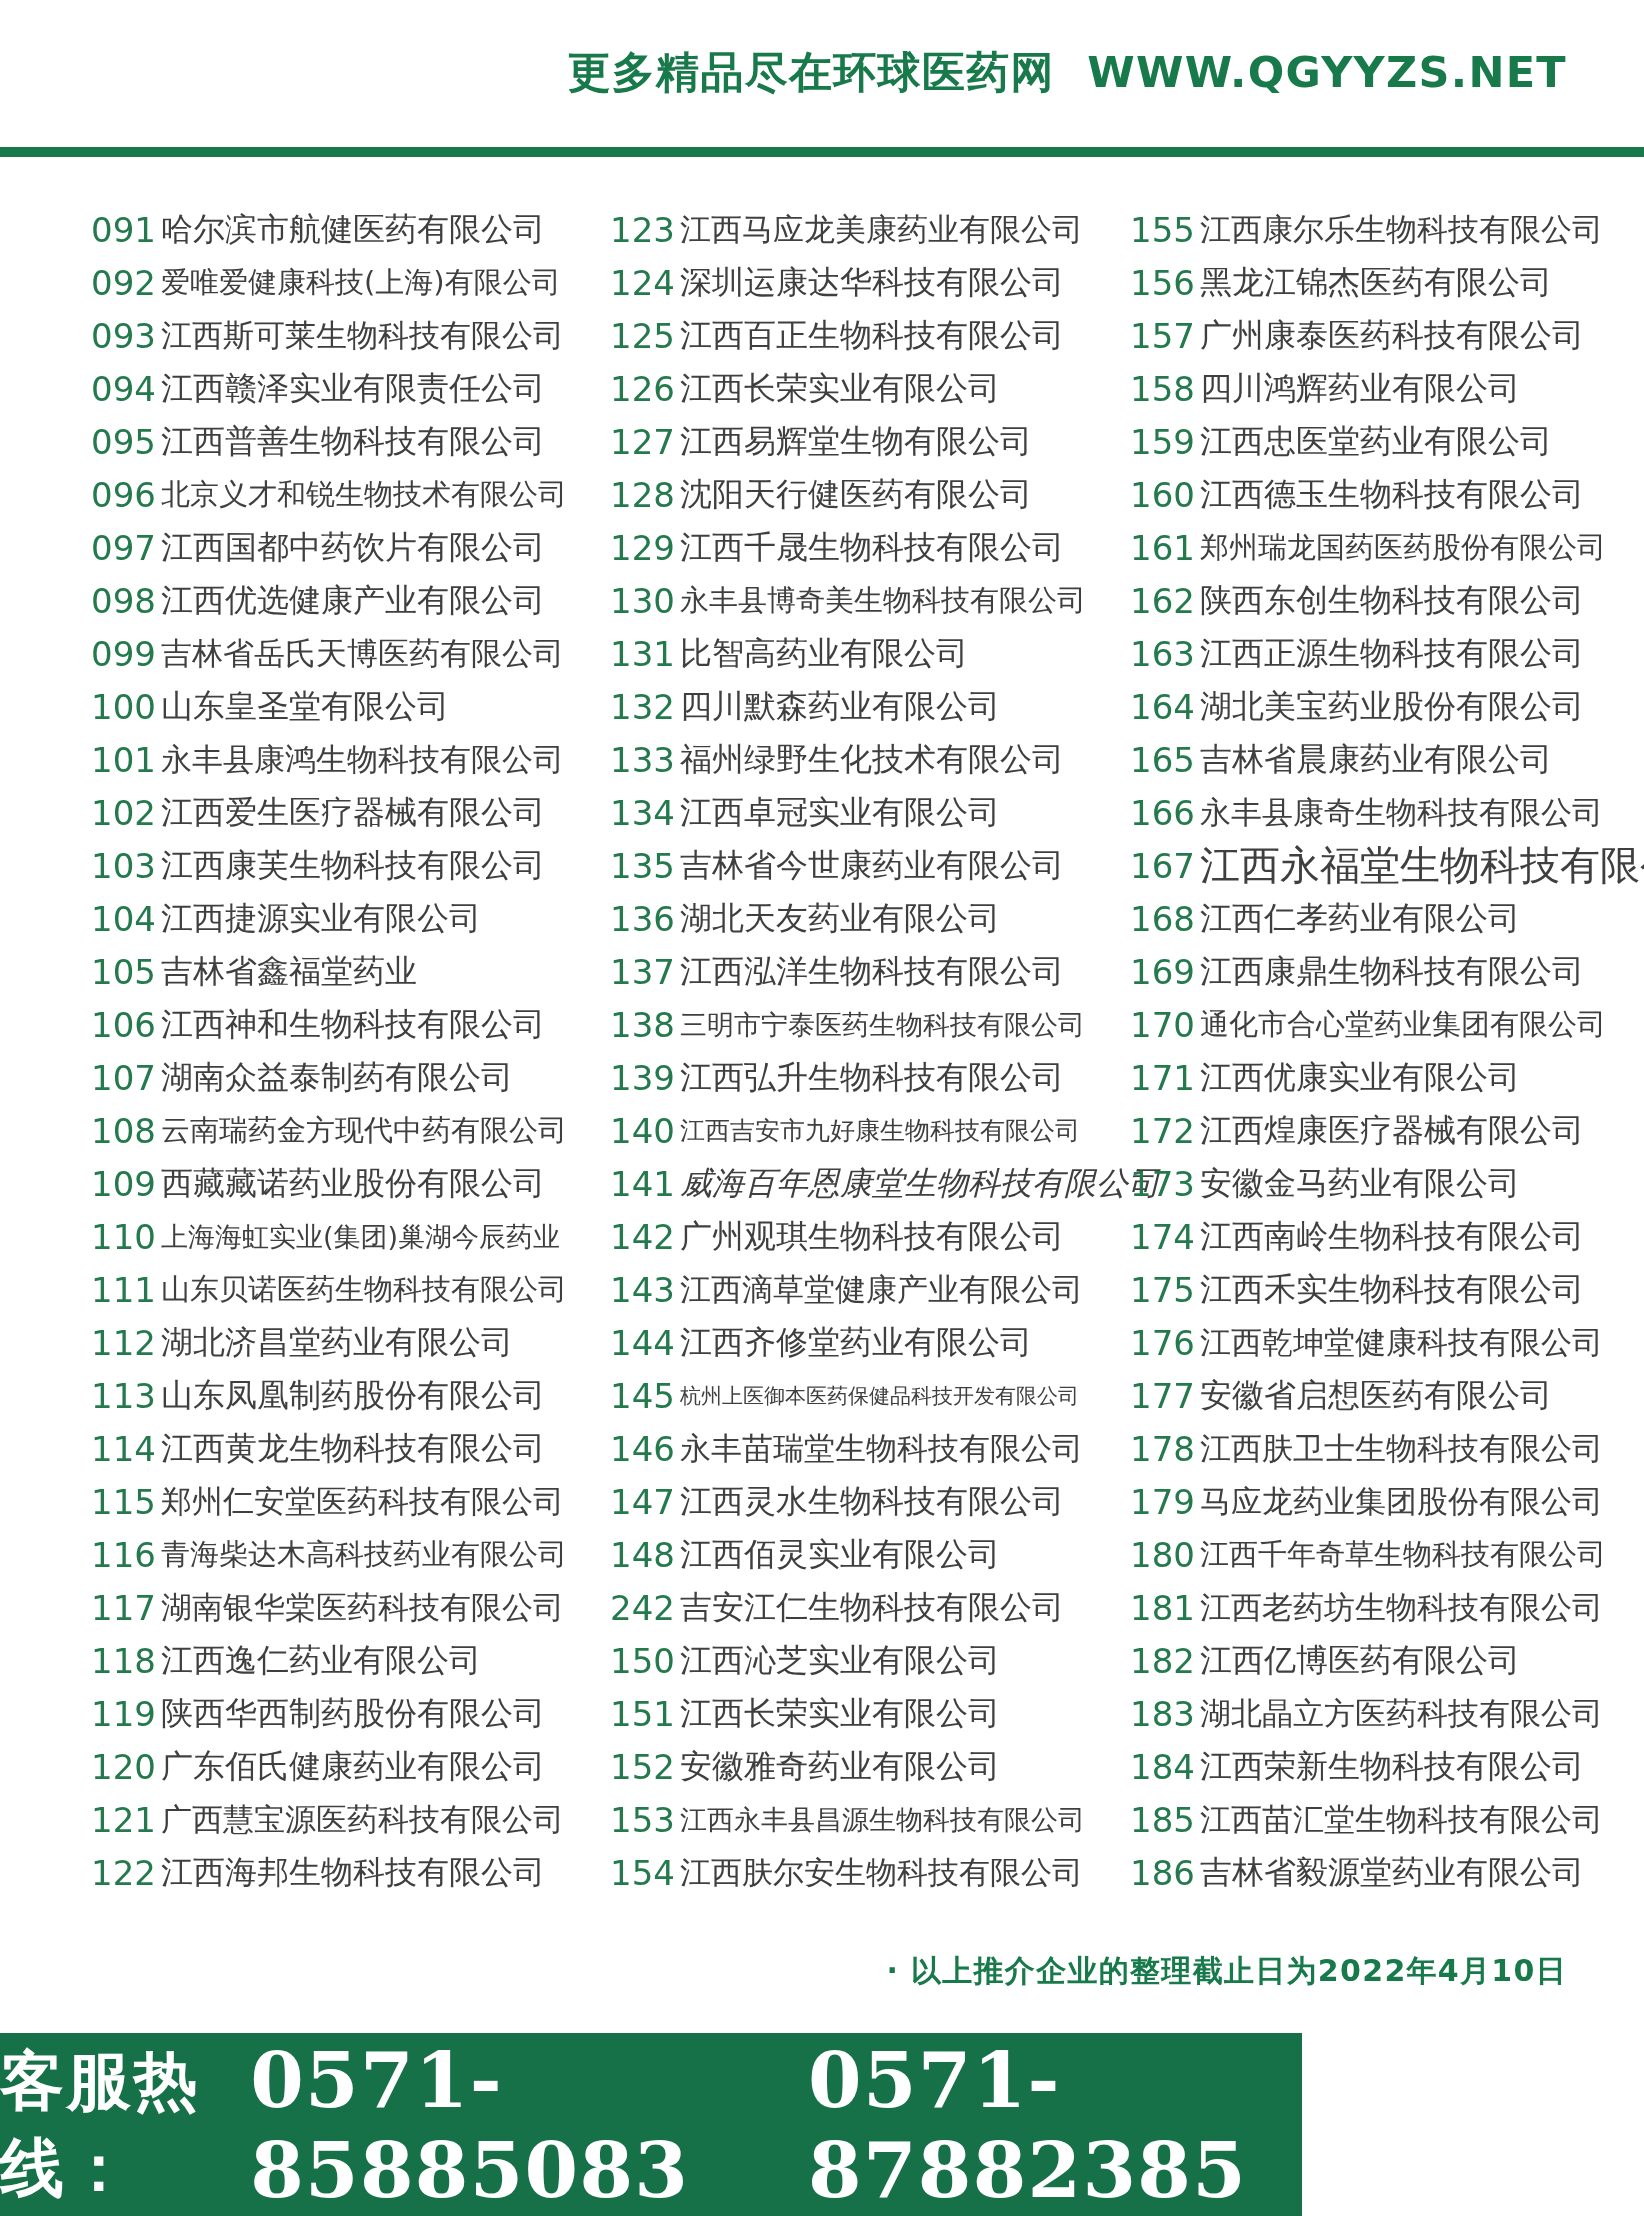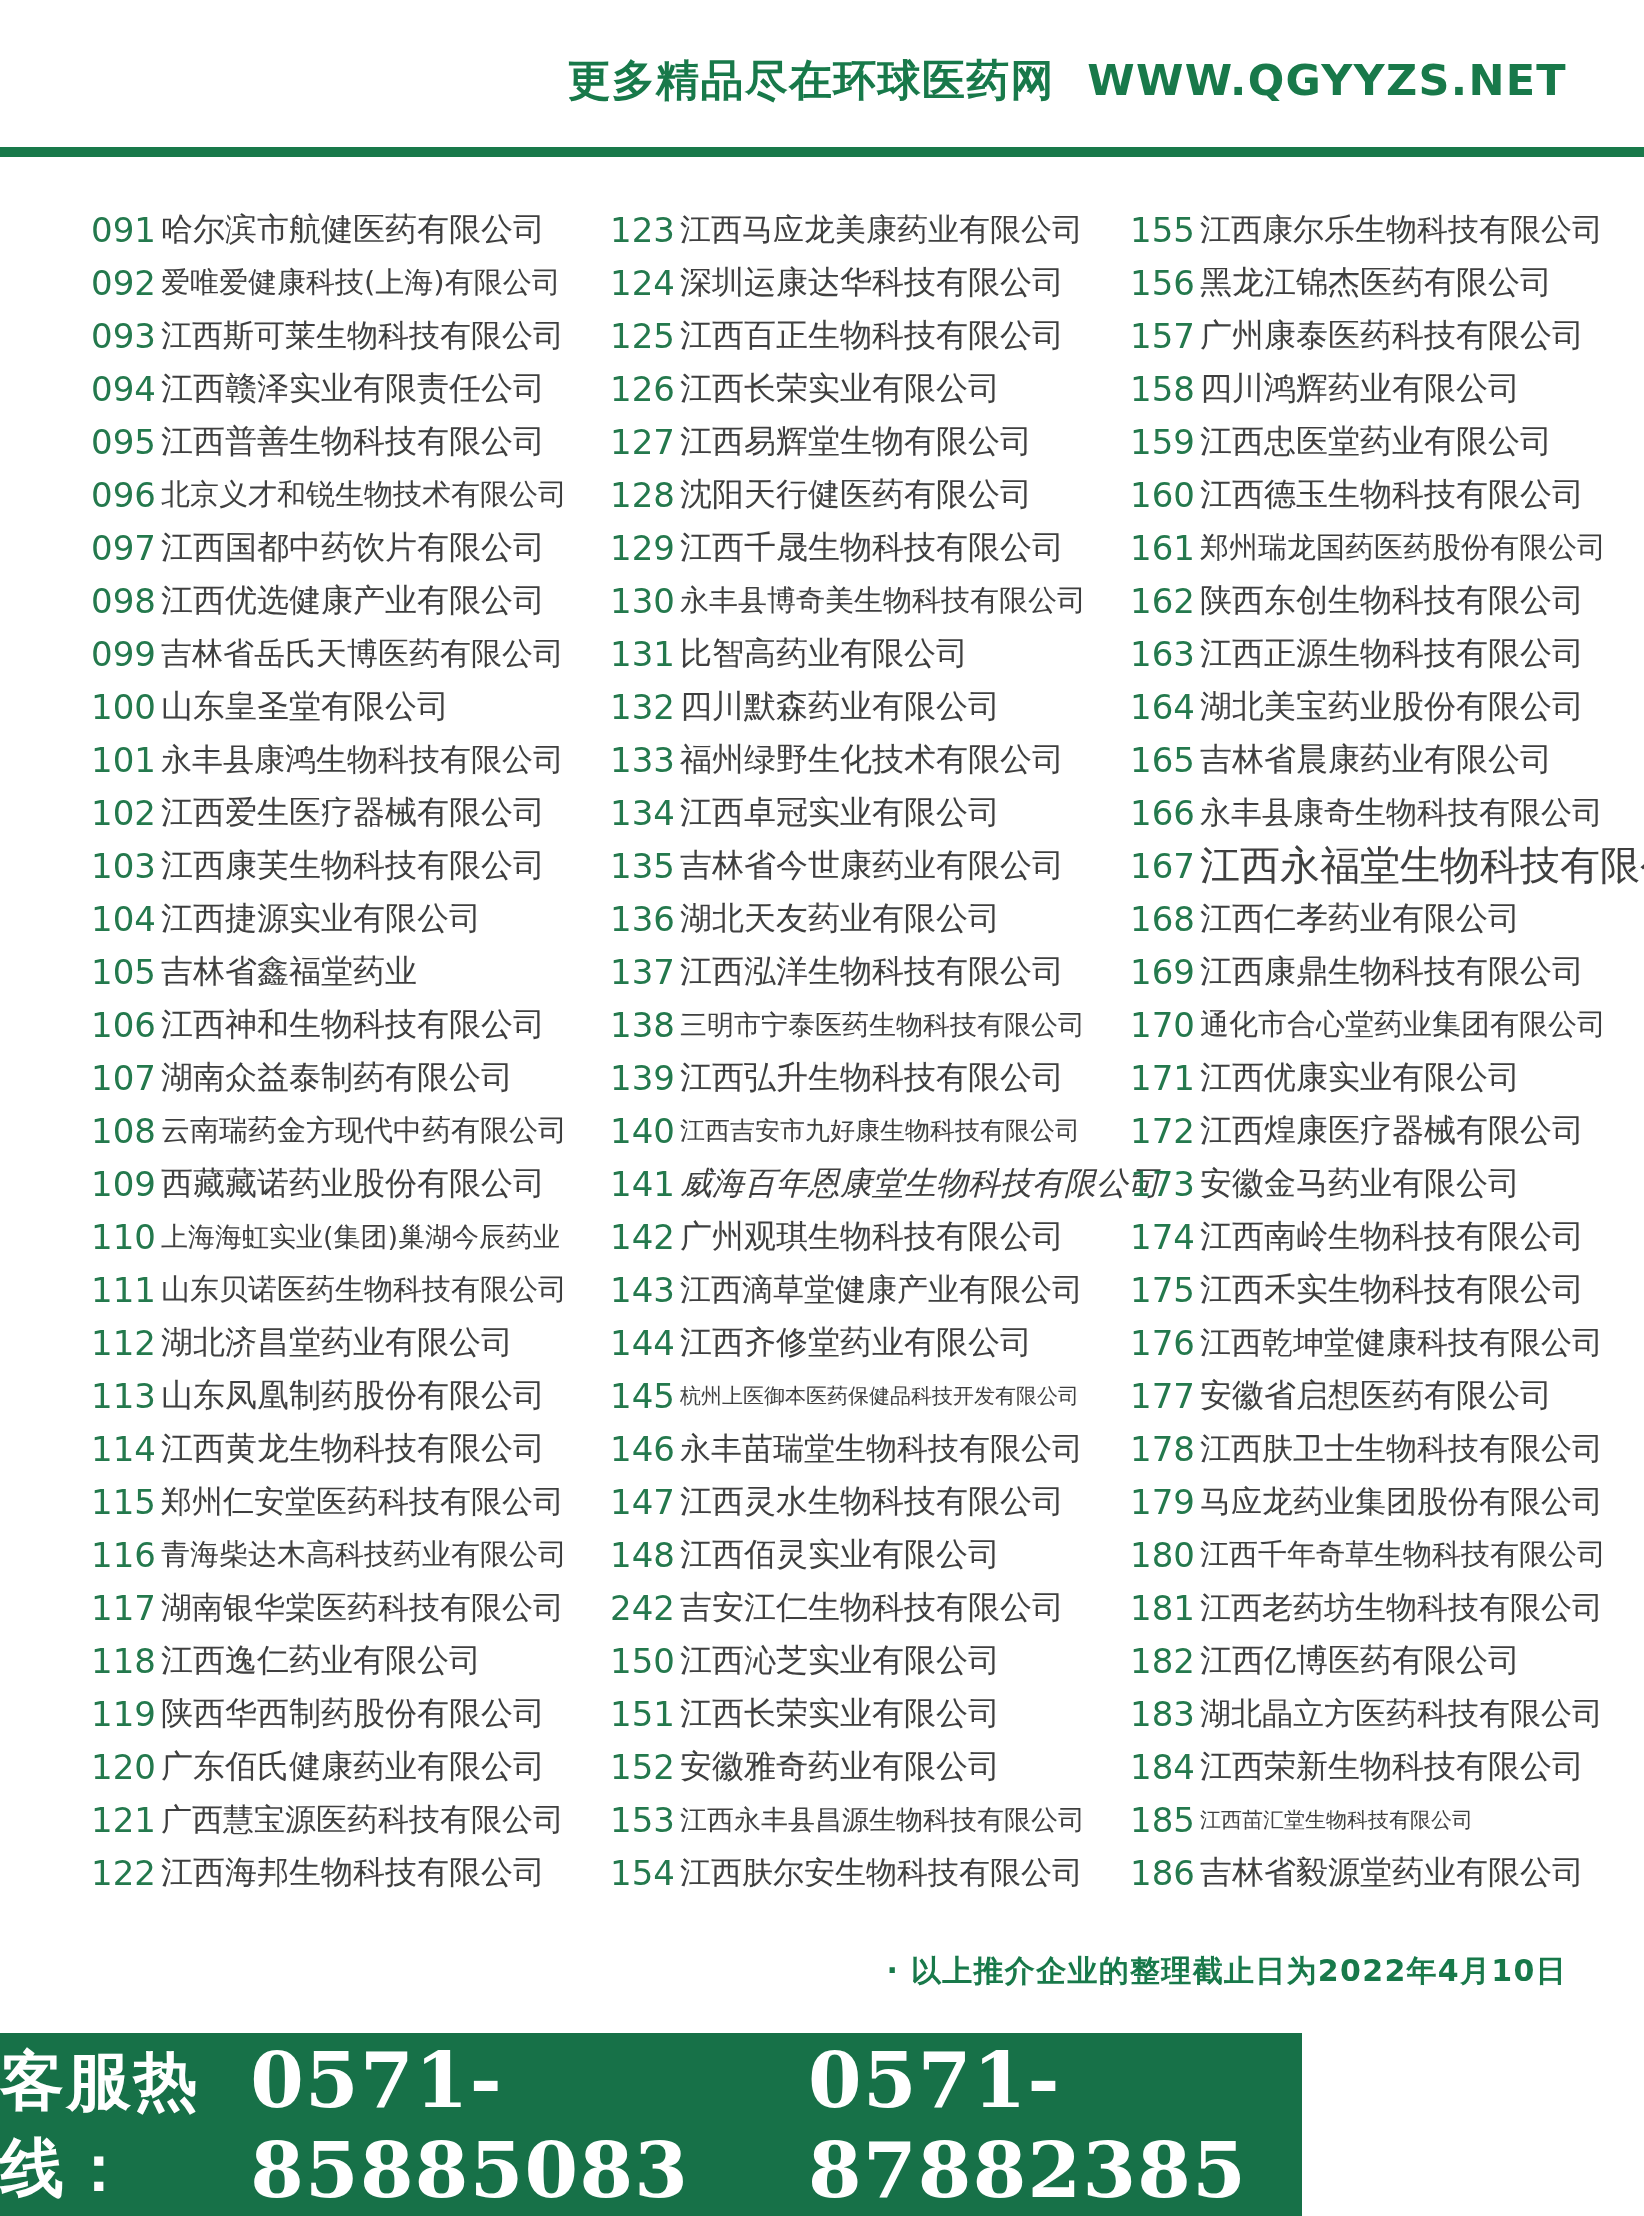--- a/index.html
+++ b/index.html
@@ -13,21 +13,21 @@
   html,body{background:#e9e9e9;}
   .page{
     position:relative;
     width:1645px;height:2216px;
     background:var(--background);
     overflow:hidden;
     font-family:"DejaVu Sans","Liberation Sans",sans-serif;
   }
   .header-promo{
     position:absolute;
-    top:52px;right:78px;
+    top:44px;right:78px;
     font-size:43px;
     font-weight:bold;
     letter-spacing:1.3px;
     color:var(--green);
     white-space:pre;
   }
   .header-rule{
     position:absolute;
     top:147px;left:0;
     width:1645px;height:10px;
@@ -470,21 +470,21 @@
         <div class="row">
           <span class="num">183</span>
           <span class="name" style="font-size: 31px;">湖北晶立方医药科技有限公司</span>
         </div>
         <div class="row">
           <span class="num">184</span>
           <span class="name">江西荣新生物科技有限公司</span>
         </div>
         <div class="row">
           <span class="num">185</span>
-          <span class="name" style="font-size: 21px;">江西苗汇堂生物科技有限公司</span>
+          <span class="name" style="font-size: 31px;">江西苗汇堂生物科技有限公司</span>
         </div>
         <div class="row">
           <span class="num">186</span>
           <span class="name">吉林省毅源堂药业有限公司</span>
         </div>
       </div>
   </div>
 
   <div class="cutoff-note">· 以上推介企业的整理截止日为2022年4月10日</div>
 

